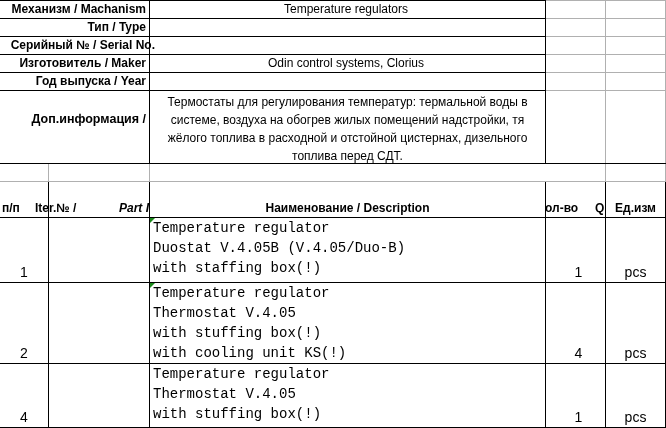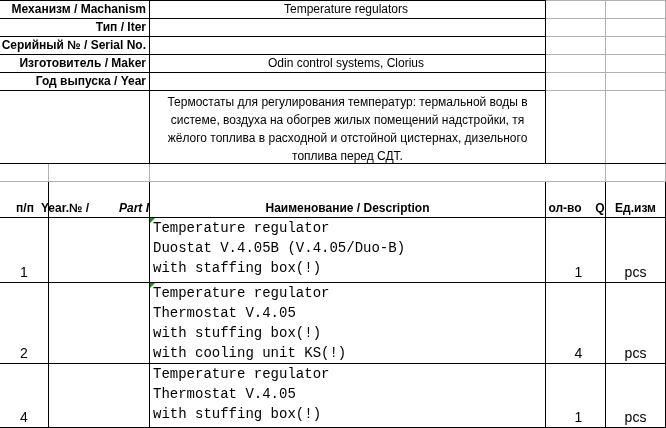--- a/index.html
+++ b/index.html
@@ -1,19 +1,19 @@
 <!DOCTYPE html>
 <html><head>
   <meta charset="utf-8">
   <style>
     html, body { margin: 0; padding: 0; background: #ffffff; }
     body { width: 666px; height: 428px; position: relative; overflow: hidden;
            font-family: "Liberation Sans", sans-serif; font-size: 12px; color: #000; }
     .cell { position: absolute; box-sizing: border-box; overflow: hidden; white-space: nowrap; }
-    .b { font-weight: bold; text-align: center; }
+    .b { font-weight: bold; }
     .gl { position: absolute; background: #b0b0b0; }
     .bl { position: absolute; background: #000; }
     .right { text-align: right; }
     .center { text-align: center; }
     .lbl { padding-right: 3px; line-height: 17px; font-size: 12px; }
     .desc { font-size: 14px; line-height: 20px; padding-left: 3px; white-space: pre; font-family: Liberation Mono, monospace; }
     .info { font-size: 12px; line-height: 18px; text-align: center; white-space: normal; padding: 2px 3px; }
     .tri { position: absolute; width: 0; height: 0; border-top: 5px solid #1a8a1a; border-right: 5px solid transparent; }
   </style>
 </head>
@@ -45,37 +45,38 @@
 <div class="bl" style="left:0;top:282px;width:666px;height:1px;"></div>
 <div class="bl" style="left:0;top:363px;width:666px;height:1px;"></div>
 <div class="bl" style="left:0;top:427px;width:666px;height:1px;"></div>
 <div class="bl" style="left:48px;top:182px;width:1px;height:246px;"></div>
 <div class="bl" style="left:149px;top:182px;width:1px;height:246px;"></div>
 <div class="bl" style="left:545px;top:182px;width:1px;height:246px;"></div>
 <div class="bl" style="left:605px;top:182px;width:1px;height:246px;"></div>
 <div class="bl" style="left:665px;top:182px;width:1px;height:246px;"></div>
 
 <div class="cell b right lbl" style="left:0;top:1px;width:149px;height:17px;">Механизм / Machanism</div>
-<div class="cell b right lbl" style="left:0;top:19px;width:149px;height:17px;">Тип / Iter</div>
-<div class="cell b right lbl" style="left:0;top:37px;width:149px;height:17px;">Серийный № / Serial No.</div>
+<div class="cell b right lbl" style="left:0;top:19px;width:149px;height:17px;">Тип / Type</div>
+<div class="cell b right lbl" style="left:9px;top:37px;width:149px;height:17px;">Серийный № / Serial No.</div>
 <div class="cell b right lbl" style="left:0;top:55px;width:149px;height:17px;">Изготовитель / Maker</div>
 <div class="cell b right lbl" style="left:0;top:73px;width:149px;height:17px;">Год выпуска / Year</div>
 
 <div class="cell center lbl" style="left:150px;top:1px;width:395px;height:17px;">Temperature regulators</div>
 <div class="cell center lbl" style="left:150px;top:19px;width:395px;height:17px;"></div>
 <div class="cell center lbl" style="left:150px;top:37px;width:395px;height:17px;"></div>
 <div class="cell center lbl" style="left:150px;top:55px;width:395px;height:17px;">Odin control systems, Clorius</div>
 <div class="cell center lbl" style="left:150px;top:73px;width:395px;height:17px;"></div>
 
 <div class="cell b right" style="left:0;top:110px;width:149px;height:40px;padding-right:3px;line-height:18px;font-size:12.5px;">
+  <div>Доп.информация /</div>
 </div>
 <div class="cell info" style="left:150px;top:91px;width:395px;height:72px;">Термостаты для регулирования температур: термальной воды в системе, воздуха на обогрев жилых помещений надстройки, тя жёлого топлива в расходной и отстойной цистернах, дизельного топлива перед СДТ.</div>
 
 <div class="cell b" style="left:2px;top:201px;width:46px;height:16px;font-size:12px;">п/п</div>
-<div class="cell b" style="left:35px;top:201px;width:60px;height:16px;font-size:12px;">Year.№ /</div>
+<div class="cell b" style="left:35px;top:201px;width:60px;height:16px;font-size:12px;">Iter.№ /</div>
 <div class="cell b right" style="left:90px;top:201px;width:59px;height:16px;font-size:12px;font-style:italic;">Part I</div>
 <div class="cell b center" style="left:150px;top:201px;width:395px;height:16px;font-size:12px;">Наименование / Description</div>
 <div class="cell b" style="left:545px;top:201px;width:40px;height:16px;font-size:12px;">ол-во</div>
 <div class="cell b" style="left:595px;top:201px;width:10px;height:16px;font-size:12px;">Q</div>
 <div class="cell b center" style="left:606px;top:201px;width:59px;height:16px;font-size:12px;">Ед.изм</div>
 
 <div class="tri" style="left:150px;top:218px;"></div>
 <div class="cell center" style="left:0;top:264px;width:48px;height:18px;font-size:14px;">1</div>
 <div class="cell" style="left:49px;top:218px;width:100px;height:64px;"></div>
 <div class="cell desc" style="left:150px;top:218px;width:395px;height:64px;">Temperature regulator

